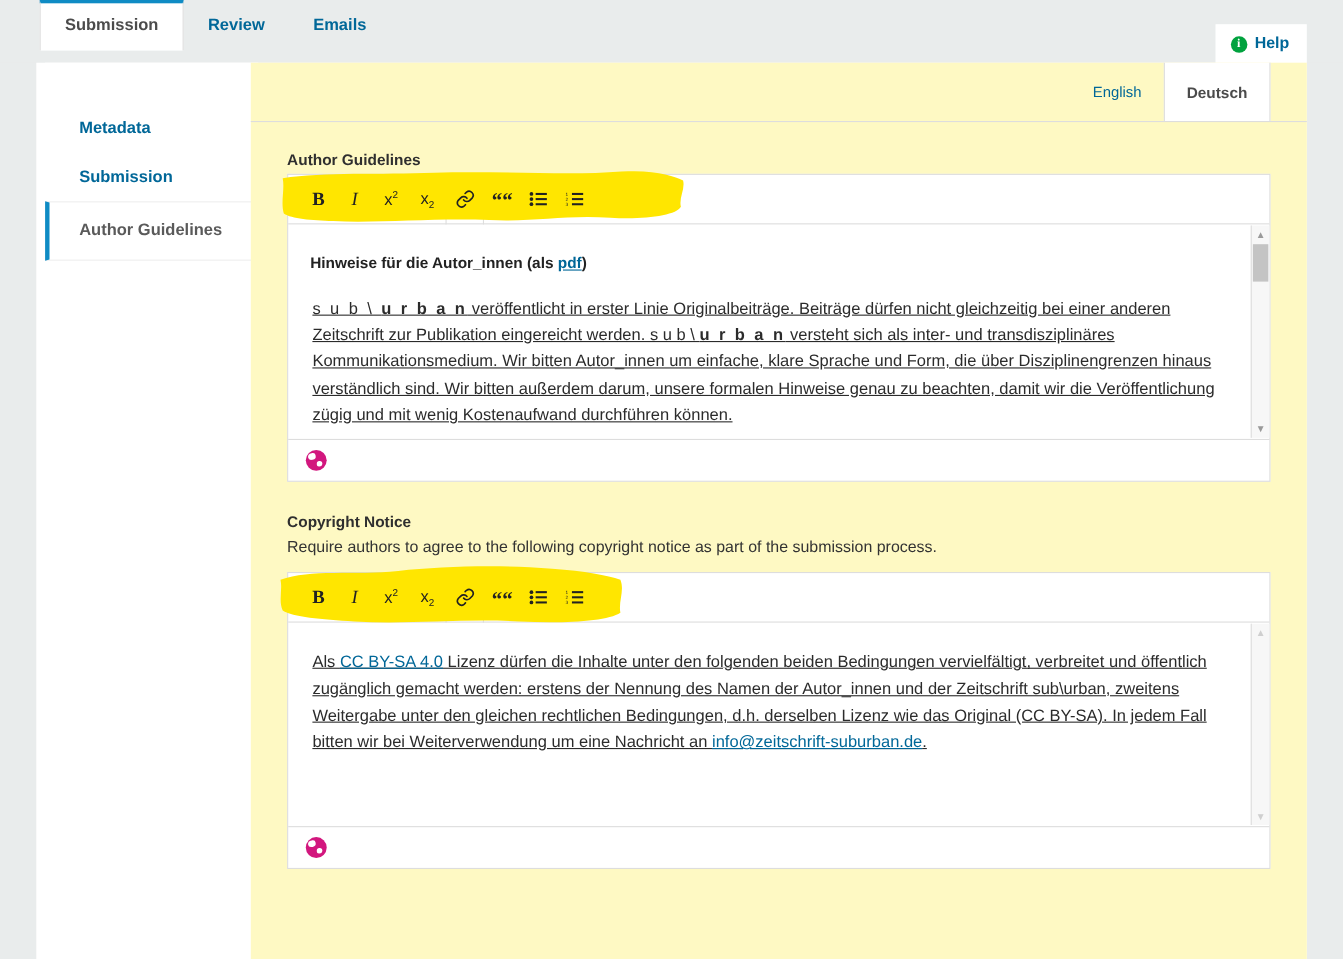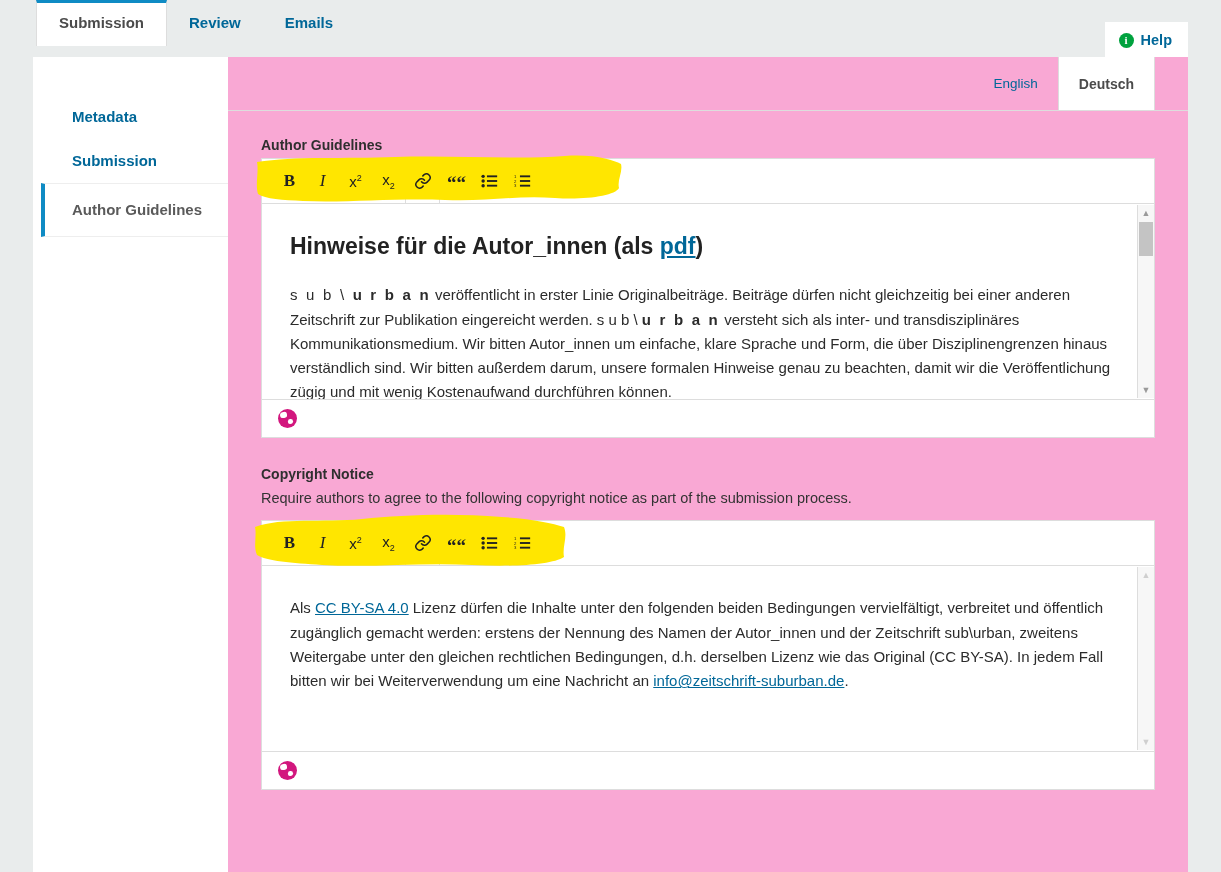--- a/index.html
+++ b/index.html
@@ -63,21 +63,21 @@
   .side-item.active {
     color: #5a5a5a;
     border-left: 4px solid #0f8bc4;
     padding-left: 27px;
     border-top: 1px solid #eee; border-bottom: 1px solid #eee;
     padding-top: 17px; padding-bottom: 17px;
   }
 
   .content {
     position: absolute; left: 195px; top: 0; right: 0; bottom: 0;
-    background: #f9a8d4;
+    background: #fef9c3;
   }
 
   
   .langbar {
     height: 54px; border-bottom: 1px solid #ddd;
     display: flex; justify-content: flex-end; align-items: stretch;
     padding-right: 33px;
   }
   .langtab {
     display: flex; align-items: center; padding: 0 20px;
@@ -125,23 +125,23 @@
   
   .marker { position: absolute; z-index: 1; pointer-events: none; }
   .marker svg { display: block; }
 
   .ed-body {
     position: relative; height: 195px; overflow: hidden;
     padding: 18px 26px 0 16px;
     font-size: 15px; color: #2b2b2b; line-height: 1.62;
   }
   .ed-body h3 {
-    margin: 6px 0 18px 12px; font-size: 23px; font-weight: bold; color: #222;
-  }
-  .ed-body p { margin: 12px; }
+    margin: 6px 0 18px 4px; font-size: 14px; font-weight: bold; color: #222;
+  }
+  .ed-body p { margin: 6px; text-decoration: underline; }
   .ed-body a, .inlink {
     color: #006798; text-decoration: underline;
   }
   .sp { letter-spacing: 2.2px; }
   .spb { letter-spacing: 2.2px; font-weight: bold; }
 
   .ed-foot {
     height: 38px; border-top: 1px solid #ddd;
     display: flex; align-items: center; padding-left: 16px;
   }

